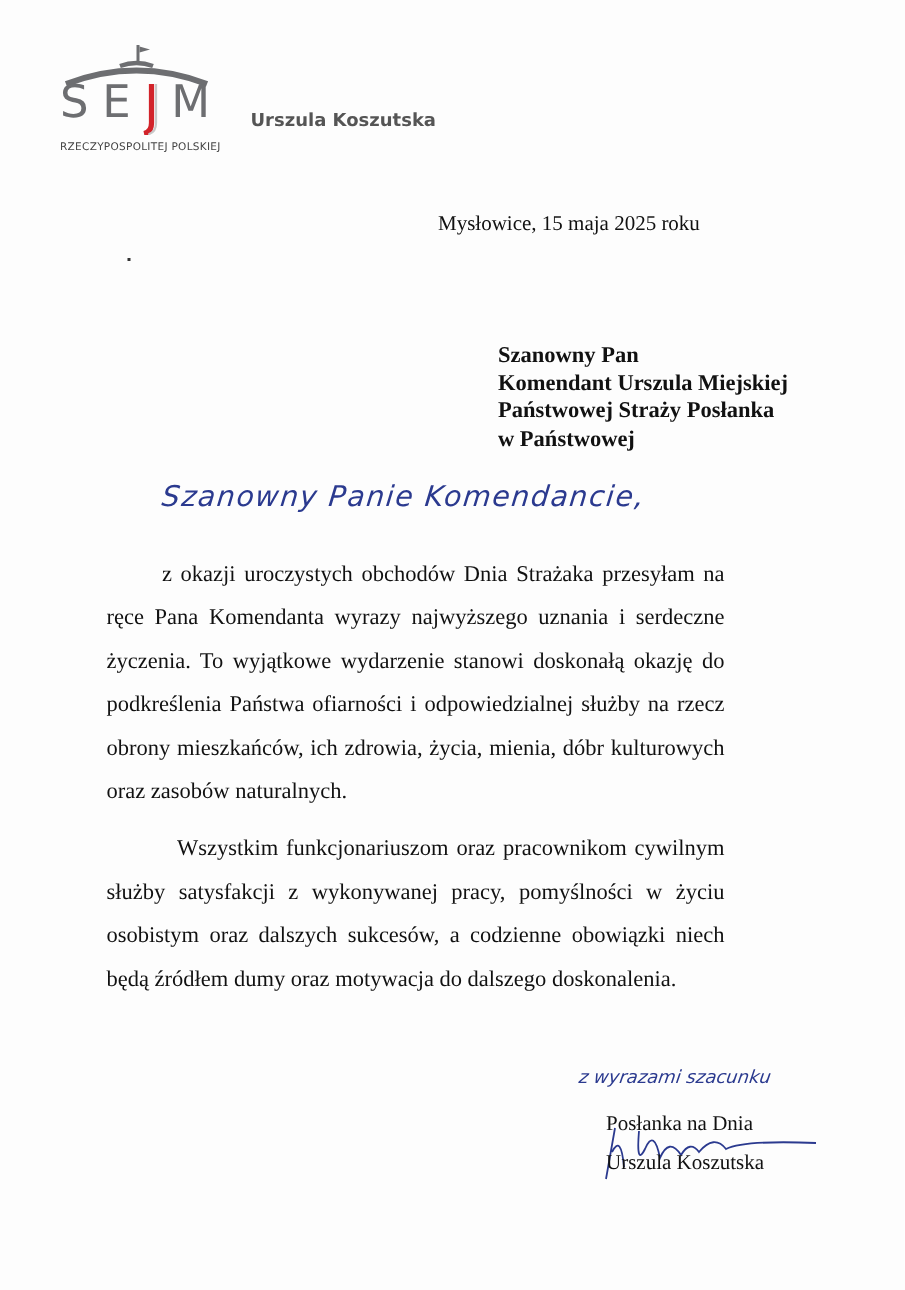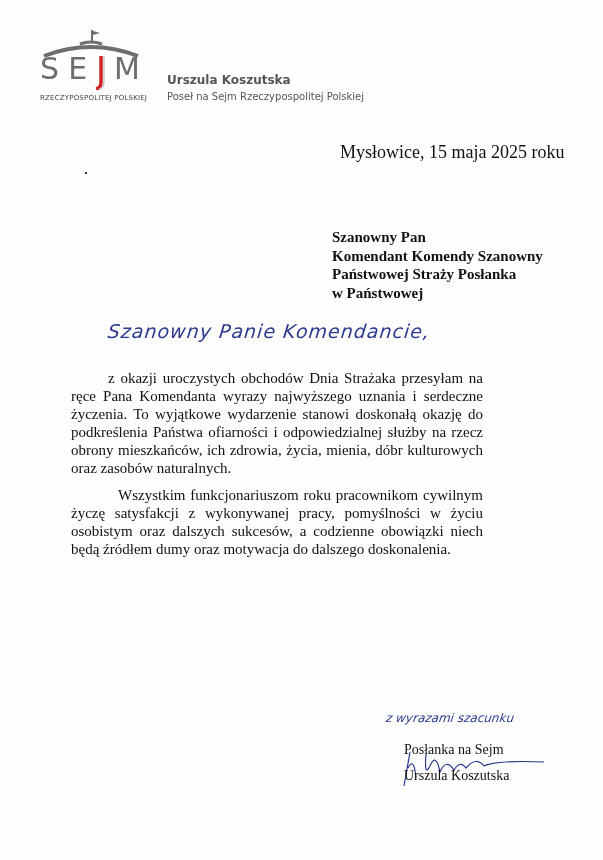--- a/index.html
+++ b/index.html
@@ -13,29 +13,29 @@
       font-family: "DejaVu Sans", sans-serif; font-size: 30px; color: #6d6e71; letter-spacing: 0; line-height: 1; }
     .logo-letters .j { color: #6d6e71; position: relative; }
     .logo-sub { position: absolute; left: 4px; top: 64px; font-family: "DejaVu Sans", sans-serif; font-size: 7px;
       color: #444; letter-spacing: 0.2px; white-space: nowrap; }
 
     .author { position: absolute; left: 167px; top: 73px; font-family: "DejaVu Sans", sans-serif; }
     .author-name { font-size: 12px; font-weight: bold; color: #555; display: block; }
     .author-role { font-size: 10px; color: #555; display: block; margin-top: 4px; }
 
     .serif { font-family: "Liberation Serif", serif; }
-    .date { position: absolute; left: 292px; top: 142px; font-size: 18px; margin-left: 48px; }
+    .date { position: absolute; left: 292px; top: 142px; font-size: 14px; }
 
     .addressee { position: absolute; left: 332px; top: 228px; font-size: 15px; font-weight: bold; line-height: 18.5px; }
     .addressee div { white-space: nowrap; }
 
     .salutation { position: absolute; left: 108px; top: 320px; font-family: "DejaVu Sans", sans-serif; font-size: 19px;
       color: #2b3a8f; font-style: italic; letter-spacing: 1px; transform: skewX(-6deg); }
 
-    .body-text { position: absolute; left: 71px; top: 369px; width: 412px; font-size: 15px; line-height: 18px; text-align: justify; }
+    .body-text { position: absolute; left: 71px; top: 369px; width: 412px; font-size: 15px; line-height: 29px; text-align: justify; }
     .body-text p { margin: 0 0 9px 0; text-indent: 47px; }
     .body-text p.first { text-indent: 37px; }
 
     .closing-hand { position: absolute; left: 386px; top: 711px; font-family: "DejaVu Sans", sans-serif; font-size: 12px;
       color: #2b3a8f; font-style: italic; transform: skewX(-8deg); }
     .sign-role { position: absolute; left: 404px; top: 742px; font-size: 14px; }
     .sign-name { position: absolute; left: 404px; top: 768px; font-size: 14px; }
     .signature { position: absolute; left: 396px; top: 748px; }
     .dot { position: absolute; left: 85px; top: 172px; width: 2px; height: 2px; background: #333; }
   </style>
@@ -61,41 +61,40 @@
         </svg>
         <span style="visibility:hidden">J</span>
       </span>
       <span>M</span>
     </div>
     <div class="logo-sub">RZECZYPOSPOLITEJ POLSKIEJ</div>
   </div>
 
   <div class="author">
     <span class="author-name">Urszula Koszutska</span>
-    <span class="author-role">Poseł na Sejm Rzeczypospolitej Polskiej</span>
   </div>
 
   <div class="dot"></div>
 
   <div class="date serif">Mysłowice, 15 maja 2025 roku</div>
 
   <div class="addressee serif">
     <div>Szanowny Pan</div>
-    <div>Komendant Komendy Szanowny</div>
+    <div>Komendant Urszula Miejskiej</div>
     <div>Państwowej Straży Posłanka</div>
     <div>w Państwowej</div>
   </div>
 
   <div class="salutation">Szanowny Panie Komendancie,</div>
 
   <div class="body-text serif">
     <p class="first">z okazji uroczystych obchodów Dnia Strażaka przesyłam na ręce Pana Komendanta wyrazy najwyższego uznania i serdeczne życzenia. To wyjątkowe wydarzenie stanowi doskonałą okazję do podkreślenia Państwa ofiarności i odpowiedzialnej służby na rzecz obrony mieszkańców, ich zdrowia, życia, mienia, dóbr kulturowych oraz zasobów naturalnych.</p>
-    <p>Wszystkim funkcjonariuszom roku pracownikom cywilnym życzę satysfakcji z wykonywanej pracy, pomyślności w życiu osobistym oraz dalszych sukcesów, a codzienne obowiązki niech będą  źródłem dumy oraz motywacja do dalszego doskonalenia.</p>
+    <p>Wszystkim funkcjonariuszom oraz pracownikom cywilnym służby satysfakcji z wykonywanej pracy, pomyślności w życiu osobistym oraz dalszych sukcesów, a codzienne obowiązki niech będą  źródłem dumy oraz motywacja do dalszego doskonalenia.</p>
   </div>
 
   <div class="closing-hand">z wyrazami szacunku</div>
-  <div class="sign-role serif">Posłanka na Sejm</div>
+  <div class="sign-role serif">Posłanka na Dnia</div>
   <svg class="signature" width="150" height="40" viewBox="0 0 150 40">
     <path d="M8 38 L14 4 M12 20 Q18 8 20 30 M30 6 Q28 30 34 18 Q40 4 44 24 Q50 10 58 22 Q64 12 70 20 Q80 8 88 18 Q100 12 148 14" stroke="#2b3a8f" stroke-width="1.2" fill="none"></path>
   </svg>
   <div class="sign-name serif">Urszula Koszutska</div>
 
 </div>
 
 </body></html>

